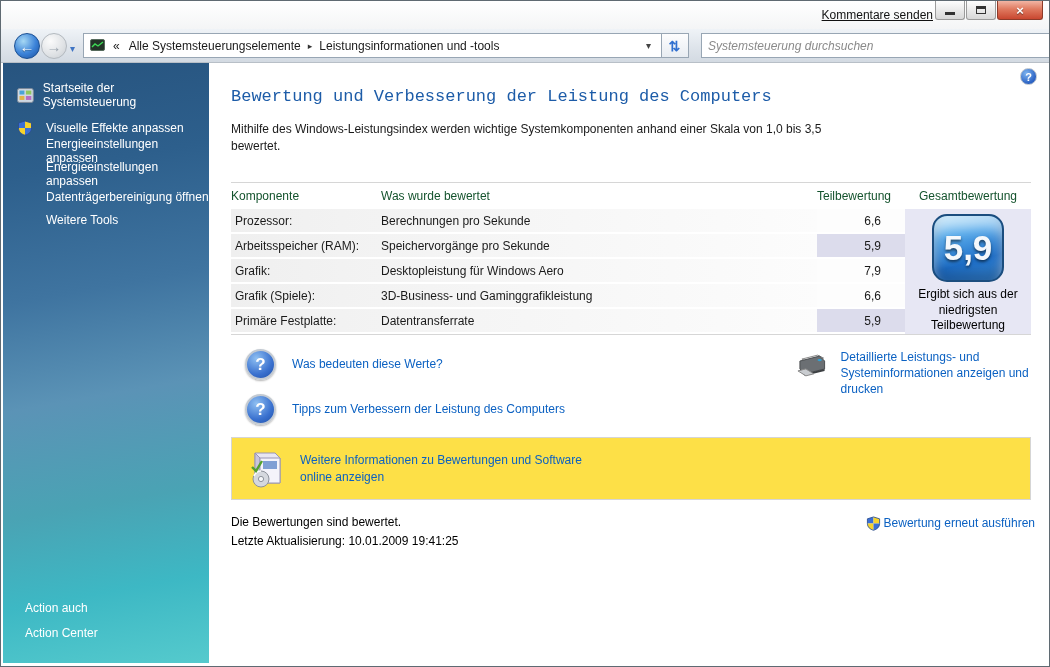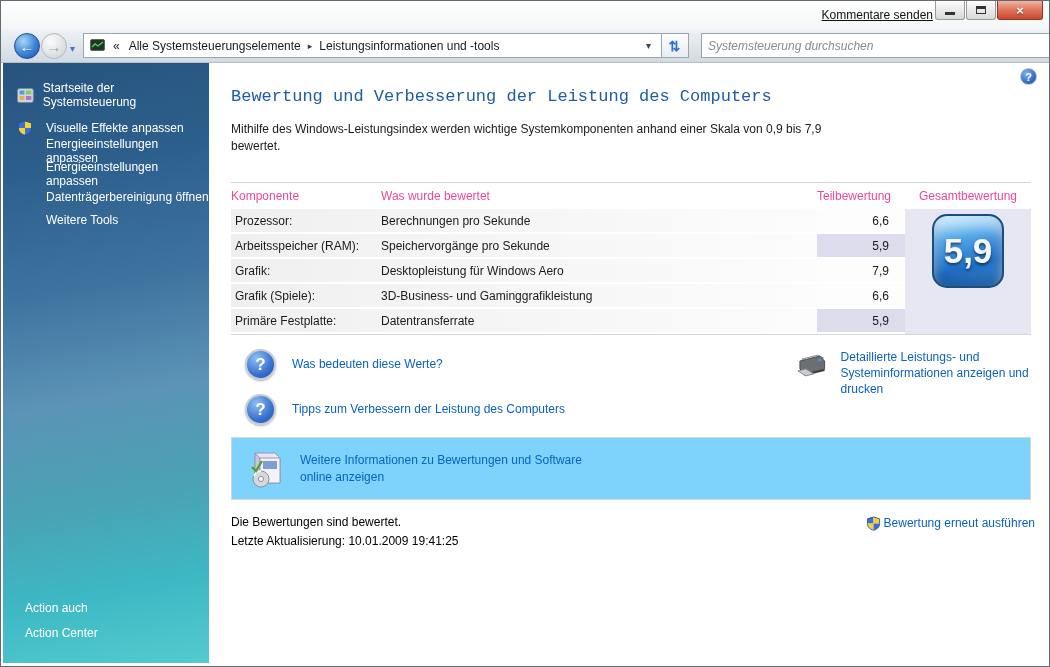--- a/index.html
+++ b/index.html
@@ -68,30 +68,30 @@
   .content { position:absolute; left:208px; top:62px; right:2px; bottom:3px; background:#fff; }
   .help-circle { position:absolute; right:10px; top:5px; width:17px; height:17px; border-radius:50%;
       background:radial-gradient(circle at 35% 30%, #7db4ef, #2b62c4 70%);
       border:1px solid #b9c2cc; color:#fff; font-size:11px; font-weight:bold;
       display:flex; align-items:center; justify-content:center; cursor:pointer; }
   .page-title { position:absolute; left:22px; top:24px; font-size:17px; color:#1d5ca8;font-family:Liberation Mono, monospace; }
   .intro { position:absolute; left:22px; top:58px; width:616px; font-size:12px; color:#1a1a1a; line-height:1.45; }
   
   .ptable { position:absolute; left:22px; top:119px; width:800px; }
   .thead, .trow-grid { display:grid; grid-template-columns:150px 1fr 88px 126px; }
-  .thead { height:27px; border-top:1px solid #d6d6d6; align-items:center; font-size:12px; color:#ec4899; }
+  .thead { height:27px; border-top:1px solid #d6d6d6; align-items:center; font-size:12px; color:#14532d; }
   .th-score { text-align:right; padding-right:16px; }
   .th-total { text-align:center; }
   .tbody { display:grid; grid-template-columns:150px 1fr 88px 126px; grid-auto-rows:25px;
            border-bottom:1px solid #d6d6d6; }
   .cell { font-size:12px; color:#1a1a1a; display:flex; align-items:center;
           border-bottom:2px solid #fff; }
   .c-comp { padding-left:4px; background:linear-gradient(to right,#efefef,#f3f3f3); }
   .c-desc { background:linear-gradient(to right,#f3f3f3,#fcfcfc); }
-  .c-score { justify-content:flex-end; padding-right:16px; background:#fdfdfd; }
+  .c-score { justify-content:flex-end; padding-right:24px; background:#fdfdfd; }
   .trow.lowest .c-score { background:#dcdcec; }
   .c-total { grid-column:4; grid-row:1 / span 5; background:#e7e7f4; border-bottom:none;
              display:flex; flex-direction:column; align-items:center; padding-top:5px; }
   .badge { width:72px; height:74px; border-radius:15px;
      background:linear-gradient(165deg,#a8dcf8 0%,#58aaea 30%,#1e6fc8 68%,#3c8ad2 100%);
      border:2px solid #1b4d7e;
      box-shadow:inset 0 12px 12px rgba(255,255,255,.5), inset 0 -8px 12px rgba(0,30,70,.35);
      color:#f4f8fc; font-size:35px; font-weight:bold;
      display:flex; align-items:center; justify-content:center;
      text-shadow:0 2px 3px rgba(0,0,0,.55); }
@@ -106,21 +106,21 @@
      border:2px solid #c3cad2; box-shadow:0 1px 2px rgba(0,0,0,.3);
      color:#fff; font-size:17px; font-weight:bold;
      display:flex; align-items:center; justify-content:center; }
   .link-blue { color:#0b61c2; font-size:12px; line-height:1.35; }
   .qlink .link-blue { max-width:300px; }
   .printlink { position:absolute; left:585px; top:286px; display:flex; gap:13px; align-items:flex-start;
                cursor:pointer; width:240px; }
   .printlink .link-blue { width:196px; }
   
   .infobox { position:absolute; left:22px; top:374px; width:800px; height:63px;
-             border:1px solid #d5d5d5; background:#7dd3fc; display:flex; align-items:center;
+             border:1px solid #d5d5d5; background:#fde047; display:flex; align-items:center;
              padding-left:15px; gap:15px; }
   .infobox .link-blue { width:290px; cursor:pointer; }
   
   .status { position:absolute; left:22px; top:450px; font-size:12px; color:#000; line-height:1.6; }
   .rerun { position:absolute; right:12px; top:452px; display:flex; align-items:center; gap:3px; cursor:pointer; }
 </style>
 </head>
 <body>
 
 <div class="window">
@@ -222,21 +222,21 @@
     <div class="see-also-hdr">Action auch</div>
     <div class="see-also-link">Action Center</div>
   </div>
 
   <div class="content">
     <div class="help-circle">
       <span>?</span>
     </div>
 
     <div class="page-title">Bewertung und Verbesserung der Leistung des Computers</div>
-    <div class="intro">Mithilfe des Windows-Leistungsindex werden wichtige Systemkomponenten anhand einer Skala von 0,9 bis 7,9 bewertet.</div>
+    <div class="intro">Mithilfe des Windows-Leistungsindex werden wichtige Systemkomponenten anhand einer Skala von 1,0 bis 3,5 bewertet.</div>
 
     <div class="ptable">
       <div class="thead">
         <div>Komponente</div>
         <div>Was wurde bewertet</div>
         <div class="th-score">Teilbewertung</div>
         <div class="th-total">Gesamtbewertung</div>
       </div>
       <div class="tbody">
 
@@ -261,20 +261,21 @@
           <div class="cell c-score">6,6</div>
         </div>
         <div style="display:contents" class="trow lowest">
           <div class="cell c-comp">Primäre Festplatte:</div>
           <div class="cell c-desc">Datentransferrate</div>
           <div class="cell c-score">5,9</div>
         </div>
 
         <div class="cell c-total">
           <div class="badge">5,9</div>
+          <div class="badge-caption">Ergibt sich aus der niedrigsten Teilbewertung</div>
         </div>
       </div>
     </div>
 
     <div class="qlink qlink1">
       <div class="qcircle">
         <span>?</span>
       </div>
       <span class="link-blue">Was bedeuten diese Werte?</span>
     </div>

